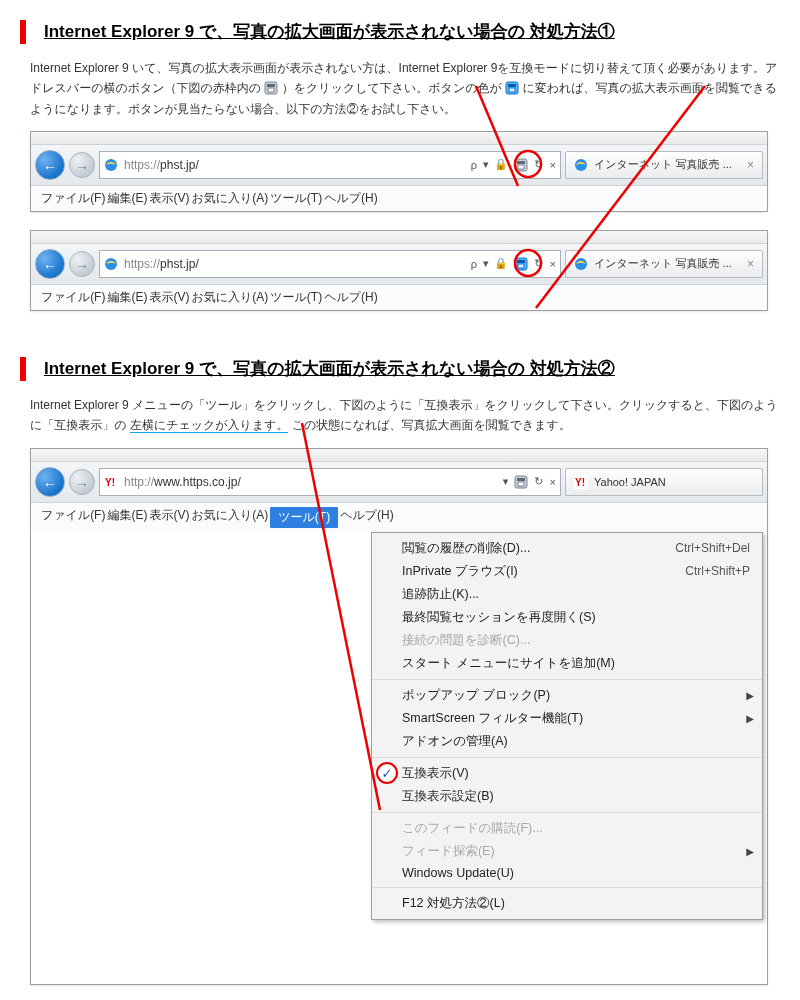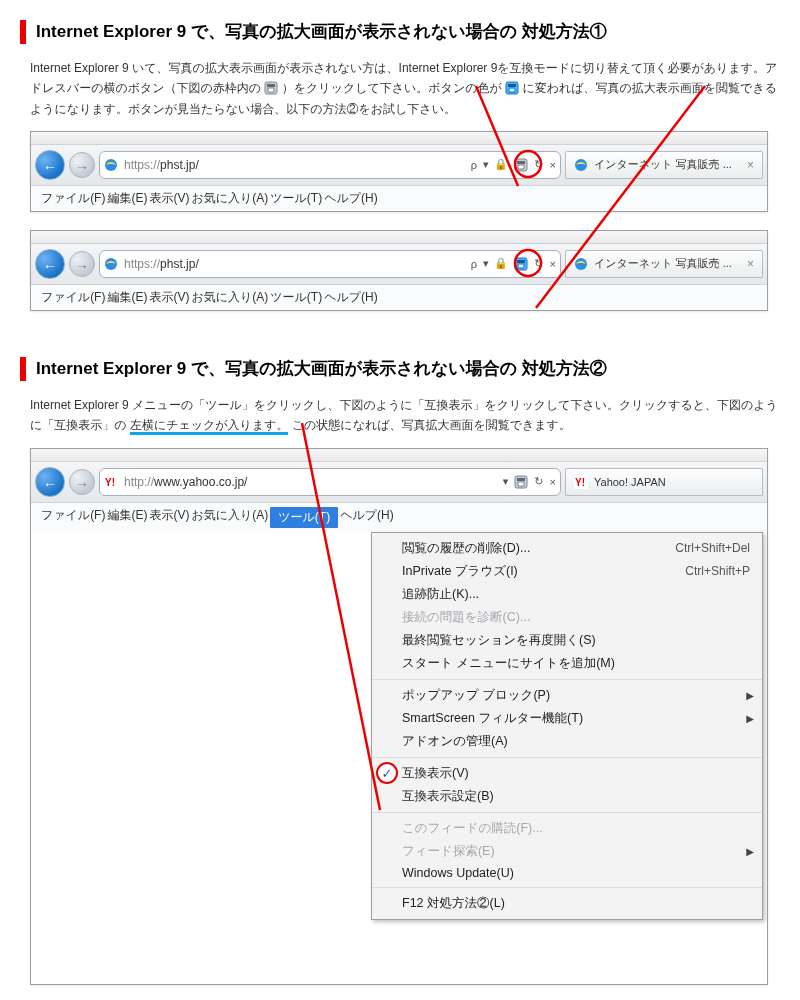--- a/index.html
+++ b/index.html
@@ -6,43 +6,44 @@
     margin: 0;
     padding: 20px 20px 10px 20px;
     font-family: "Meiryo", "MS PGothic", sans-serif;
     font-size: 13px;
     color: #333;
     background: #fff;
     width: 760px;
   }
   .section-title {
     border-left: 6px solid #ee0000;
-    padding-left: 10px;
+    padding-left: 18px;
     font-weight: bold;
     font-size: 17px;
     color: #000;
     margin: 0 0 14px 0;
     line-height: 1.4;
+    text-decoration: underline;
   }
   .body-text {
     font-size: 12px;
     color: #333;
     line-height: 1.7;
     margin-left: 10px;
     margin-bottom: 12px;
   }
   .inline-ico {
     display: inline-block;
     width: 14px;
     height: 14px;
     vertical-align: middle;
     position: relative;
     top: -1px;
   }
-  .underlined { border-bottom: 3px solid #0ea5e9; }
+  .underlined { border-bottom: 1px solid #0ea5e9; }
 
   
   .ie-chrome {
     position: relative;
     margin: 10px 0 18px 10px;
     width: 736px;
     border: 1px solid #9aa0a6;
     background: #fff;
     box-shadow: 0 1px 2px rgba(0,0,0,0.1);
   }
@@ -71,21 +72,21 @@
     justify-content: center;
   }
   .nav-btn.small { width: 24px; height: 24px; background: radial-gradient(circle at 30% 30%, #eef2f5, #c3cbd4 70%); border-color:#aab3be;}
   .nav-arrow { font-size: 14px; color: #fff; line-height: 1; }
   .nav-arrow.dim { color: #7a858f; }
   .addr-field {
     flex: 1;
     height: 26px;
     background: #fff;
     border: 1px solid #a7b0ba;
-    border-radius: 6px;
+    border-radius: 0;
     display: flex;
     align-items: center;
     padding: 0 4px;
     gap: 6px;
     min-width: 0;
   }
   .url {
     flex: 1;
     font-size: 12px;
     color: #333;
@@ -347,21 +348,21 @@
           <span class="nav-arrow dim">→</span>
         </div>
     <div class="addr-field">
       <span>
         <svg class="eicon-svg" width="14" height="14" viewBox="0 0 14 14">
               <rect width="14" height="14" fill="#fff"></rect>
               <text x="1" y="11" font-size="10" font-weight="bold" fill="#d00">Y!</text>
             </svg>
       </span>
       <span class="url">
-        <span class="proto">http://</span><span>www.yahoo.co.jp/</span>
+        <span class="proto">http://</span><span>www.https.co.jp/</span>
       </span>
       <div class="addr-icons">
         <span>▾</span>
         <span class="compat-ico">
           <svg viewBox="0 0 14 14">
                 <rect x="1" y="1" width="12" height="12" rx="2" fill="#c7ced6" stroke="#7d8690"></rect>
                 <rect x="3" y="3" width="8" height="3" fill="#5d6b78"></rect>
                 <path d="M4 7h6v4H4z" fill="#fff" stroke="#7d8690"></path>
               </svg>
         </span>
@@ -397,25 +398,25 @@
               <span>閲覧の履歴の削除(D)...</span>
               <span class="short">Ctrl+Shift+Del</span>
             </div>
         <div class="drop-item">
               <span>InPrivate ブラウズ(I)</span>
               <span class="short">Ctrl+Shift+P</span>
             </div>
         <div class="drop-item">
               <span>追跡防止(K)...</span>
             </div>
+        <div class="drop-item">
+              <span>最終閲覧セッションを再度開く(S)</span>
+            </div>
         <div class="drop-item disabled">
               <span>接続の問題を診断(C)...</span>
-            </div>
-        <div class="drop-item">
-              <span>最終閲覧セッションを再度開く(S)</span>
             </div>
         <div class="drop-item">
               <span>スタート メニューにサイトを追加(M)</span>
             </div>
       </div>
       <div class="drop-group">
         <div class="drop-item">
               <span>ポップアップ ブロック(P)</span>
               <span class="caret">▶</span>
             </div>

